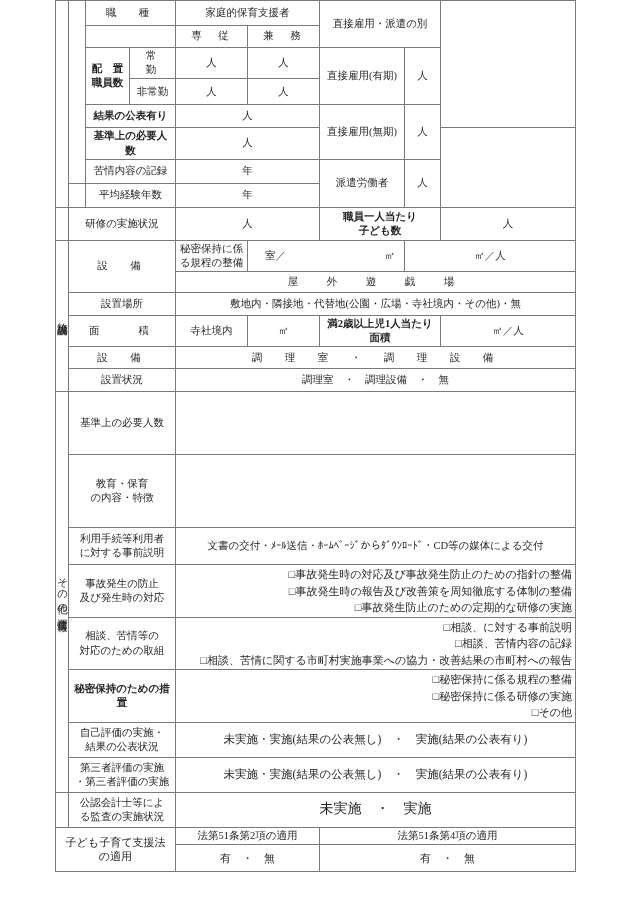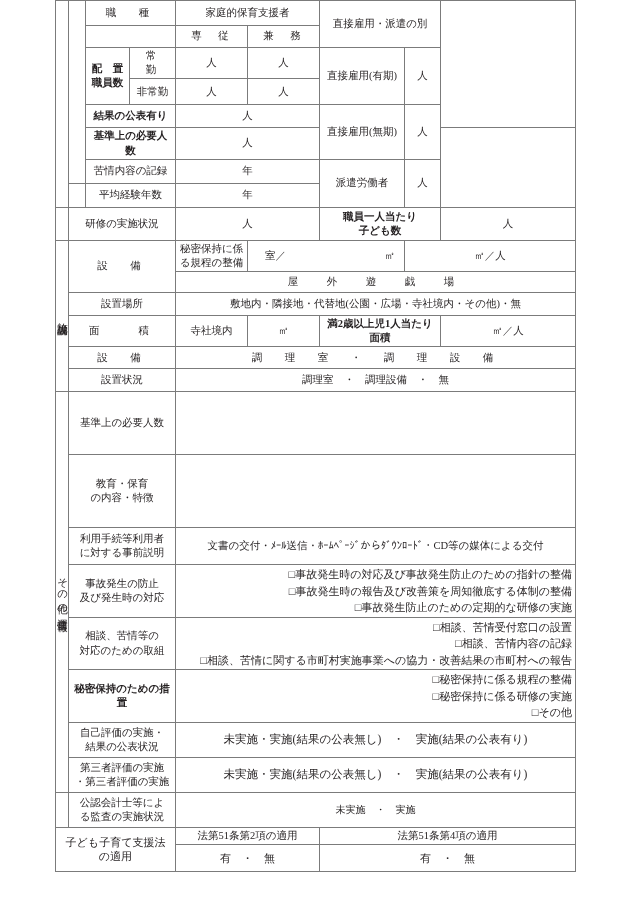--- a/index.html
+++ b/index.html
@@ -222,21 +222,21 @@
         <span class="chk">□事故発生防止のための定期的な研修の実施</span>
       </td>
     </tr>
 
     <tr>
       <td class="lbl small" colspan="3" style="height:48px">
         <span>相談、苦情等の</span><br>
         <span>対応のための取組</span>
       </td>
       <td class="blank" colspan="5">
-        <span class="chk">□相談、苦情受付窓口の設置</span>
+        <span class="chk">□相談、に対する事前説明</span>
         <span class="chk">□相談、苦情内容の記録</span>
         <span class="chk">□相談、苦情に関する市町村実施事業への協力・改善結果の市町村への報告</span>
       </td>
     </tr>
 
     <tr>
       <td class="lbl tiny" colspan="3" style="height:48px">秘密保持のための措置</td>
       <td class="blank" colspan="5">
         <span class="chk">□秘密保持に係る規程の整備</span>
         <span class="chk">□秘密保持に係る研修の実施</span>
@@ -259,21 +259,21 @@
       </td>
       <td class="blank" colspan="5" style="font-size:11.5px">未実施・実施(結果の公表無し)　・　実施(結果の公表有り)</td>
     </tr>
 
     <tr>
       <td class="hdr"></td>
       <td class="lbl small" colspan="3" style="height:32px">
         <span>公認会計士等によ</span><br>
         <span>る監査の実施状況</span>
       </td>
-      <td class="blank" colspan="5" style="font-size:10px">未実施　・　実施</td>
+      <td class="blank" colspan="5" style="font-size:14px">未実施　・　実施</td>
     </tr>
 
     <tr>
       <td class="hdr" colspan="4" rowspan="2" style="height:24px;font-size:11px">
         <span>子ども子育て支援法</span><br>
         <span>の適用</span>
       </td>
       <td class="hdr" colspan="2">法第51条第2項の適用</td>
       <td class="hdr" colspan="3">法第51条第4項の適用</td>
     </tr>

